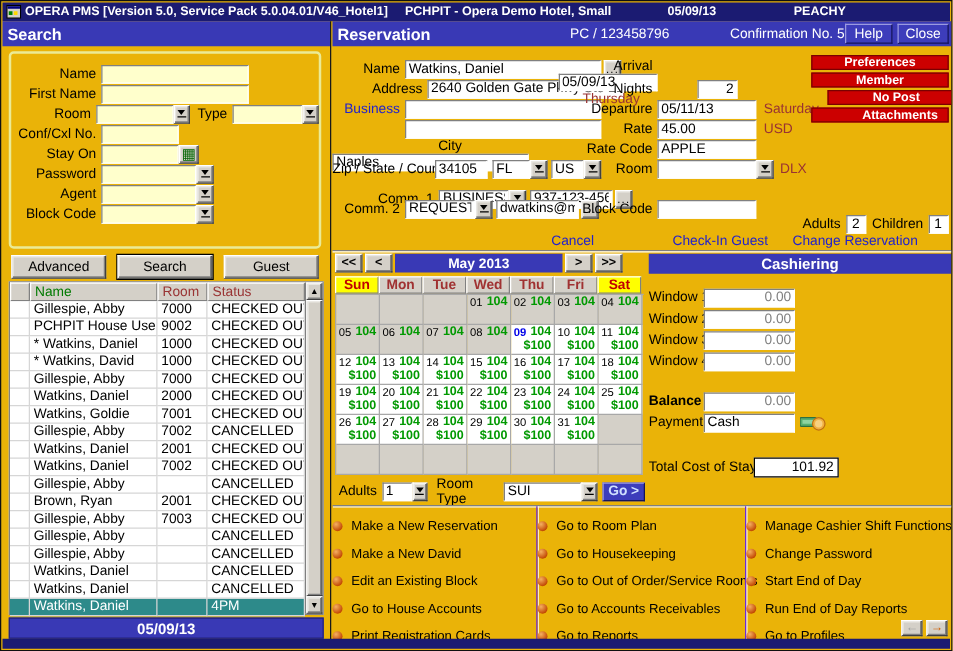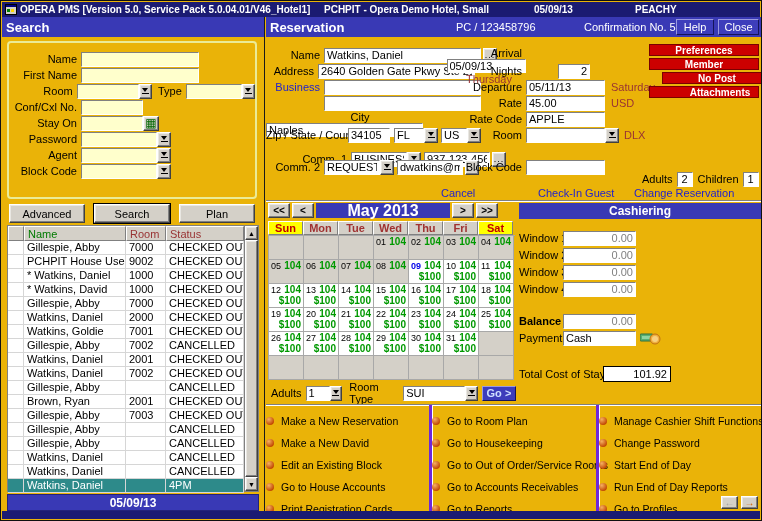--- a/index.html
+++ b/index.html
@@ -72,21 +72,21 @@
   .blue { color:#2222CC; }
   .red { color:#993333; }
   .lnk { color:#2222CC; cursor:pointer; white-space:nowrap; }
   .redbtn { background:#CC0000; color:#fff; font-weight:bold; font-size:10px; height:12px;
             border:1px solid #7a0000; display:flex; align-items:center; justify-content:center; }
 
   
   .cal { position:absolute; left:265px; top:201px; width:250px; height:201px; }
   .navbtn { position:absolute; width:22px; height:15px; font-size:10px; font-weight:bold; }
   .calttl { position:absolute; left:50px; top:1px; width:134px; height:15px;
-            background:#3939B5; color:#fff; font-weight:bold; font-size:16px;
+            background:#3939B5; color:#fff; font-weight:bold; font-size:11px;
             display:flex; align-items:center; justify-content:center; }
   .dayhead { position:absolute; left:2px; top:19px; display:flex; }
   .dayhd { width:35px; height:14px; background:#D4D0C8; color:#A03232; font-weight:bold;
            font-size:11px; display:flex; align-items:center; justify-content:center;
            border:1px solid; border-color:#fff #808080 #808080 #fff; }
   .dayhd.wkend { background:#FFFF00; color:#C00000; }
   .calgrid { position:absolute; left:2px; top:33px; width:247px; display:flex; flex-wrap:wrap;
              border-left:1px solid #A8A8A8; border-top:1px solid #A8A8A8; }
   .ccell { width:35px; height:24px; background:#fff; position:relative;
            border-right:1px solid #A8A8A8; border-bottom:1px solid #A8A8A8; }
@@ -101,21 +101,21 @@
   
   .cash { position:absolute; left:517px; top:201px; width:244px; height:201px; }
   .cwrow { position:absolute; display:flex; align-items:center; height:16px; }
   .clab { width:44px; text-align:right; padding-right:4px; white-space:nowrap; }
   .cinp { width:73px; }
 
   
   .bmenu { position:absolute; left:265px; top:403px; width:497px; height:109px;
            border-top:1px solid #808080; box-shadow:inset 0 1px 0 #fff; }
   .mcol { position:absolute; top:0; bottom:0; padding-top:9px; }
-  .mcol2, .mcol3 { border-left:3px solid #6d28d9; box-shadow:inset 1px 0 0 #fff; }
+  .mcol2, .mcol3 { border-left:1px solid #6d28d9; box-shadow:inset 1px 0 0 #fff; }
   .mitem { display:flex; align-items:center; height:14px; margin-bottom:8px; padding-left:0;
            font-size:10.5px; white-space:nowrap; cursor:pointer; }
   .bullet { width:8px; height:8px; border-radius:50%; margin-right:7px; flex:0 0 8px;
             background:radial-gradient(circle at 35% 30%, #F5B060, #C04400 75%); }
   .pagearr { position:absolute; width:17px; height:13px; font-size:10px; font-weight:bold; }
 
   .groove-h { position:absolute; height:2px; border-top:1px solid #808080; border-bottom:1px solid #fff; }
   .vline { position:absolute; left:263px; top:16px; width:1px; bottom:8px; background:#1a1a1a; }
   .bottomband { position:absolute; left:1px; right:1px; bottom:1px; height:8px; background:#1B1B72; }
   .money-ic { display:inline-flex; margin-left:4px; }
@@ -205,21 +205,21 @@
       <span class="b3 lov">
           <span class="tri"></span>
           <span class="bar"></span>
         </span>
     </div>
   </div>
 
   <div class="btnrow">
     <div class="b3 pbtn">Advanced</div>
     <div class="b3 pbtn focusbtn">Search</div>
-    <div class="b3 pbtn">Plan</div>
+    <div class="b3 pbtn">Guest</div>
   </div>
 
   <div class="results">
     <div class="tmain">
       <div class="thead">
         <div class="hc w-sel"></div>
         <div class="hc w-name" style="color:#007A00;">Name</div>
         <div class="hc w-room" style="color:#993333;">Room</div>
         <div class="hc w-stat" style="color:#993333;">Status</div>
       </div>
@@ -343,21 +343,21 @@
 
   <div class="datebar">05/09/13</div>
 
   <div class="resv">
     <div class="fr" style="left:0;top:8px;">
       <span class="flab" style="width:58px;">Name</span>
       <input class="inp" style="width: 157px;" value="Watkins, Daniel">
       <span class="b3 dots" style="margin-left:2px;">...</span>
     </div>
     <div class="fr" style="left:0;top:24px;">
-      <span class="flab" style="width:52px;">Address</span>
+      <span class="flab" style="width:76px;">Address</span>
       <input class="inp" style="width: 157px;" value="2640 Golden Gate Pkwy Ste 211">
     </div>
     <div class="fr" style="left:0;top:40px;">
       <span class="flab blue" style="width:58px;">Business</span>
       <input class="inp" style="width: 157px;" value="">
     </div>
     <div class="fr" style="left:0;top:56px;">
       <span class="flab" style="width:58px;"></span>
       <input class="inp" style="width: 157px;" value="">
     </div>

